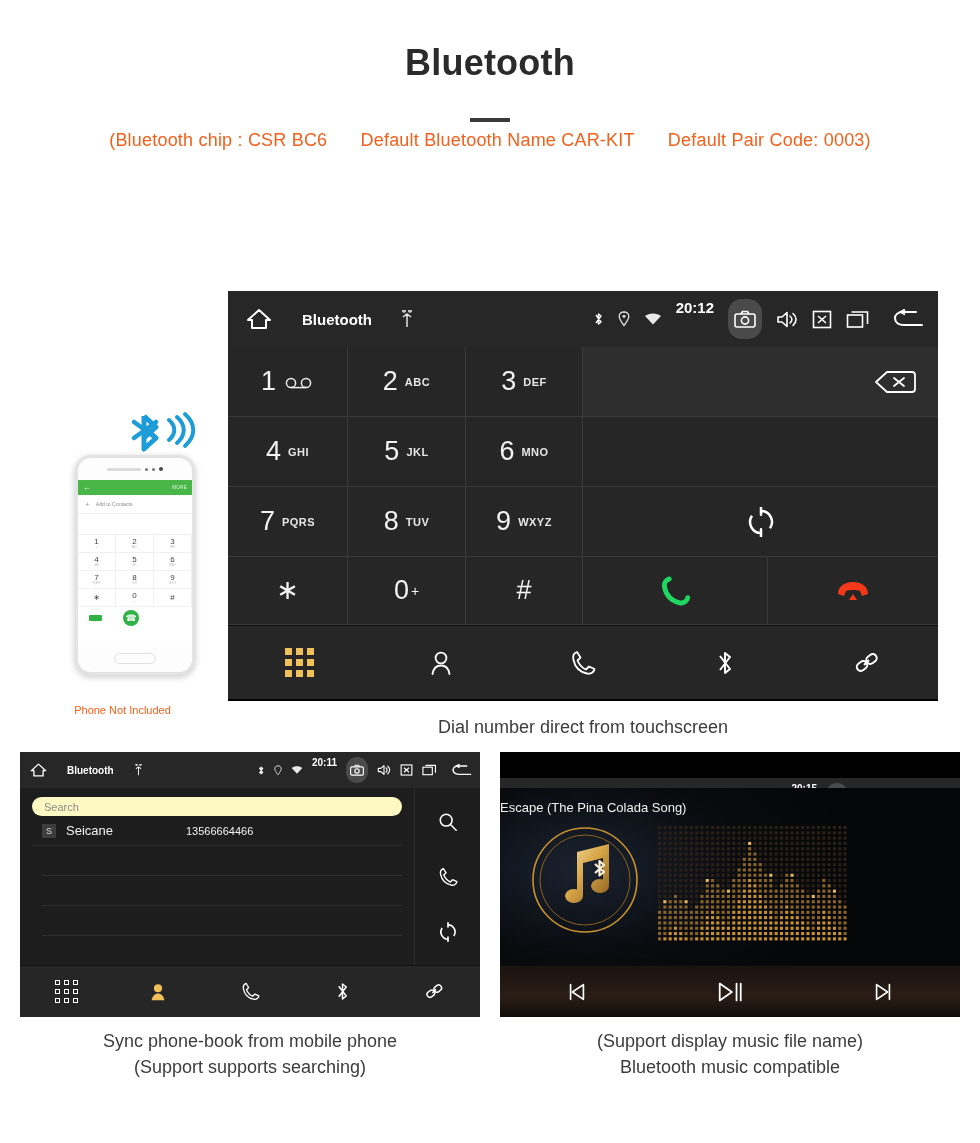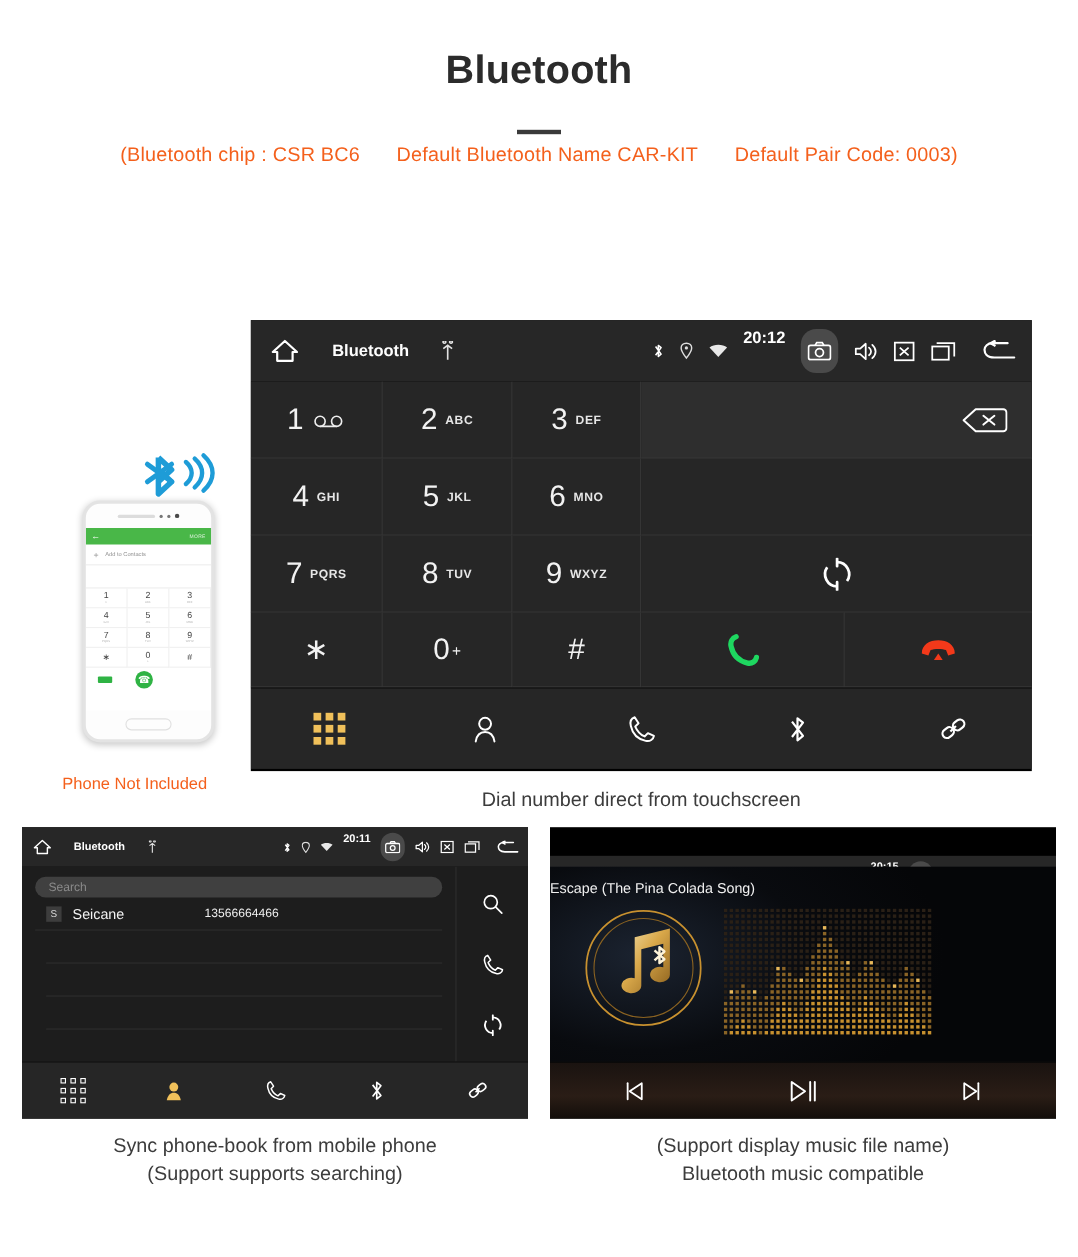--- a/index.html
+++ b/index.html
@@ -139,39 +139,39 @@
   .ph-pad .k s { font-size:2.6px; color:#b4b4b4; text-decoration:none; }
   .ph-bottom { height:22px; display:flex; align-items:center; justify-content:space-around; }
   .ph-call { width:16px;height:16px;border-radius:50%;background:#2fb344;display:flex;align-items:center;justify-content:center;color:#fff;font-size:9px;}
   .ph-bar { width:13px;height:6px;background:#2fb344;border-radius:1px;}
   .ph-home {
     height:25px; display:flex;align-items:center;justify-content:center;
   }
   .ph-home .hb { width:42px;height:11px;border:1.5px solid #e0e0e0;border-radius:6px; }
   .phone-note {
     position:absolute; left:0; top:304px; width:185px;
-    text-align:center; color:#f4601c; font-size:15px;
+    text-align:center; color:#f4601c; font-size:11px;
   }
 
   .cap {
     position:absolute; text-align:center; color:#3c3c3c;
     font-size:18px; line-height:26px;
   }
 
   
   #shot2 { position:absolute; left:20px; top:752px; width:460px; height:265px; background:#000; }
   #shot2 .statusbar { height:36px; padding:0 8px 0 10px; }
   #shot2 .sb-title { font-size:10px; margin-left:20px; }
   #shot2 .usb { margin-left:20px; }
   #shot2 .sb-right > * { margin-left:9px; }
   #shot2 .sb-time { font-size:10px; }
   .pb-body { position:absolute; left:0; top:36px; width:460px; height:177px; display:flex; background:#1d1d1d; }
   .pb-list { flex:1; padding:9px 12px 0 12px; }
   .searchbox {
-    height:19px; border-radius:10px; background:#404040;
+    height:19px; border-radius:10px; background:#fef9c3;
     display:flex; align-items:center; padding-left:12px;
     color:#8a8a8a; font-size:11px;
   }
   .contact-row {
     display:flex; align-items:center; height:30px;
     border-bottom:1px solid #2e2e2e; padding-left:10px;
   }
   .c-badge {
     width:14px;height:14px;background:#3d3d3d;color:#dcdcdc;
     font-size:9px;display:flex;align-items:center;justify-content:center;

